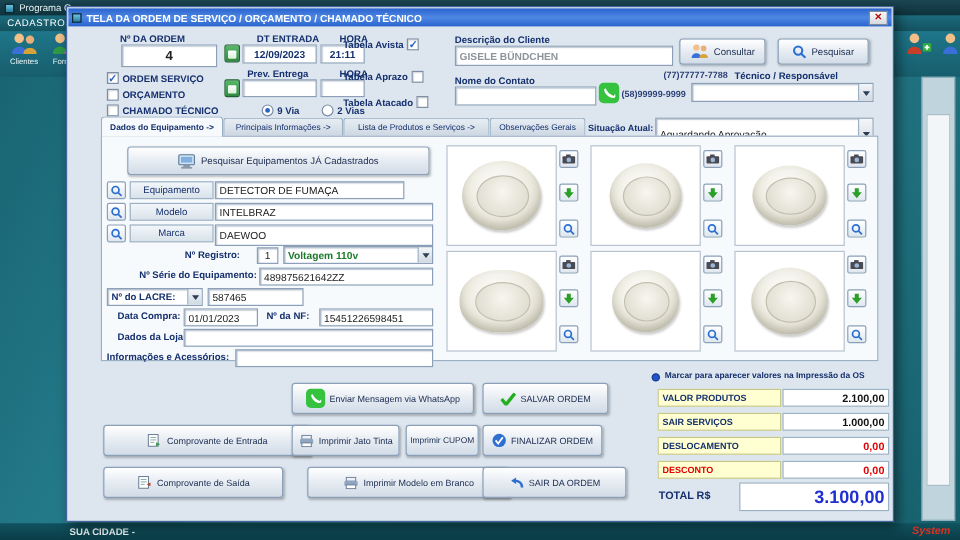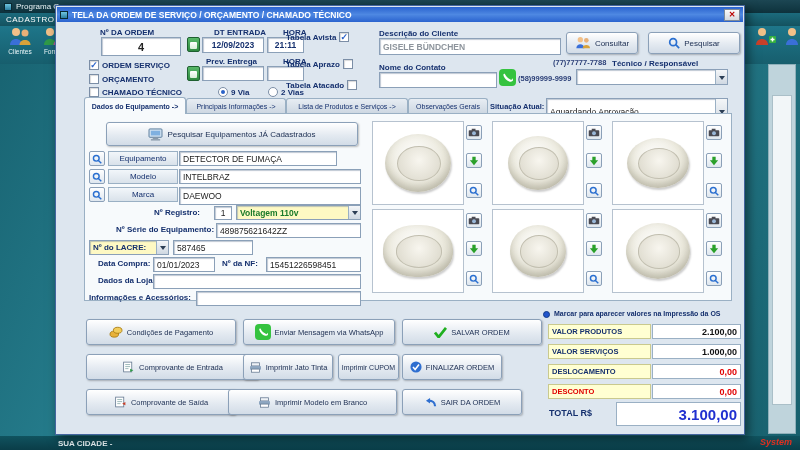--- a/index.html
+++ b/index.html
@@ -24,21 +24,21 @@
   .dlg{position:absolute;left:55px;top:5px;width:690px;height:430px;background:#dde6ef;border:1px solid #44659e;box-shadow:3px 4px 10px rgba(0,0,0,.5)}
   .titlebar{position:absolute;left:1px;top:1px;right:1px;height:15px;background:linear-gradient(#2a63cf,#4e88e2 50%,#2a63cf);display:flex;align-items:center;gap:4px;padding:0 3px}
   .titlebar .t{font-size:8.5px;font-weight:bold;color:#fff;white-space:nowrap}
   .closebtn{margin-left:auto;width:16px;height:12px;background:linear-gradient(#fafafa,#d5d9de);border:1px solid #7e8globale;border:1px solid #7e8a99;font-size:8px;line-height:10px;text-align:center;color:#b00;font-weight:bold;cursor:pointer}
   .lbl{position:absolute;font-size:8px;font-weight:bold;color:#15306e;white-space:nowrap}
   .lbl.sm{font-size:7.5px}
   .fld{position:absolute;background:#fff;border:1px solid #8ba0b8;box-shadow:inset 1px 1px 1px rgba(110,130,155,.45);display:flex;align-items:center;padding:0 3px;font-size:8.5px;color:#222;white-space:nowrap;overflow:hidden}
   .fld.bold{font-weight:bold}
   .fld.ctr{justify-content:center}
   .fld.gray{color:#8d949c;font-weight:bold}
-  .ylw{background:#fef9c3}
+  .ylw{background:#ffffff}
   .green{color:#1a7a2a;font-weight:bold}
   .dd{padding-right:14px}
   .arrowbox{position:absolute;right:0;top:0;bottom:0;width:12px;background:linear-gradient(#f4f6f8,#cfd8e2);border-left:1px solid #9ab0c4;display:flex;align-items:center;justify-content:center}
   .arrowbox::after{content:"";border:3px solid transparent;border-top:4px solid #2c3e55;margin-top:4px}
   .chk{position:absolute;display:flex;align-items:center;gap:3px}
   .chk .box{width:10px;height:10px;background:#fff;border:1px solid #7b8ea6;box-shadow:inset 1px 1px 1px rgba(0,0,0,.15);font-size:9px;color:#2a62c8;font-weight:bold;line-height:9px;text-align:center}
   .chk .txt{font-size:8px;font-weight:bold;color:#15306e;white-space:nowrap}
   .radio{position:absolute;display:flex;align-items:center;gap:3px}
   .radio .dot{width:10px;height:10px;border-radius:50%;background:#fff;border:1px solid #7b8ea6;position:relative}
   .radio.sel .dot::after{content:"";position:absolute;inset:2px;border-radius:50%;background:#2a62c8}
@@ -191,21 +191,21 @@
 
     <div class="btn" style="left:510px;top:26px;width:72px;height:22px">
       <svg width="16" height="14" viewBox="0 0 24 20">
           <circle cx="8" cy="5" r="4" fill="#f2c088"></circle>
           <path d="M2 18c0-4 3-6 6-6s6 2 6 6z" fill="#3a6fd8"></path>
           <circle cx="17" cy="6" r="3.5" fill="#e8b078"></circle>
           <path d="M11.5 18c0-3.5 2.5-5 5.5-5s5.5 1.5 5.5 5z" fill="#d8a23a"></path>
         </svg>
       <span>Consultar</span>
     </div>
-    <div class="btn" style="left:592px;top:26px;width:92px;height:22px">
+    <div class="btn" style="left:592px;top:26px;width:76px;height:22px">
       <svg width="12" height="12" viewBox="0 0 14 14">
           <circle cx="6" cy="6" r="4" fill="none" stroke="#2a6fd0" stroke-width="2"></circle>
           <line x1="9" y1="9" x2="13" y2="13" stroke="#2a6fd0" stroke-width="2"></line>
         </svg>
       <span>Pesquisar</span>
     </div>
     <div class="lbl" style="left:556px;top:53px">Técnico / Responsável</div>
     <div class="fld dd" style="left:520px;top:63px;width:152px;height:16px">
       <span></span>
       <div class="arrowbox"></div>
@@ -412,36 +412,29 @@
           <path d="M6 11 L1 5 h3 V1 h4 v4 h3 z" fill="#2aa02a"></path>
         </svg>
       </div>
     <div class="mini" style="left:650px;top:265px">
         <svg width="10" height="10" viewBox="0 0 14 14">
           <circle cx="6" cy="6" r="4" fill="none" stroke="#2a6fd0" stroke-width="2"></circle>
           <line x1="9" y1="9" x2="13" y2="13" stroke="#2a6fd0" stroke-width="2"></line>
         </svg>
       </div>
 
-    <div class="btn bigbtn" style="left:30px;top:313px;width:150px">
-      <svg width="14" height="12" viewBox="0 0 16 14">
-          <ellipse cx="6" cy="9.5" rx="5" ry="3.5" fill="#e8b13a" stroke="#a67a10"></ellipse>
-          <ellipse cx="10" cy="5" rx="5" ry="3.5" fill="#f2cc5a" stroke="#a67a10"></ellipse>
-        </svg>
-      <span>Condições de Pagamento</span>
-    </div>
     <div class="btn bigbtn" style="left:187px;top:313px;width:152px">
       <span style="width:16px;height:16px;border-radius:4px;background:#35c33f;display:flex;align-items:center;justify-content:center">
           <svg width="10" height="10" viewBox="0 0 16 16">
             <path d="M4 2.5c2.2 4.5 4.8 7 9.5 9l2-2.5 .5 3.5c-1 1.5-2.5 2-4.5 1.5C7 13 3 9 2 4.5 1.8 3.2 2.6 2.6 4 2.5z" fill="#fff"></path>
           </svg>
         </span>
       <span>Enviar Mensagem via WhatsApp</span>
     </div>
-    <div class="btn bigbtn" style="left:346px;top:313px;width:140px">
+    <div class="btn bigbtn" style="left:346px;top:313px;width:105px">
       <svg width="13" height="11" viewBox="0 0 14 12">
           <path d="M1 6l4 5 8-10" stroke="#1faf1f" stroke-width="3" fill="none"></path>
         </svg>
       <span>SALVAR ORDEM</span>
     </div>
 
     <div class="btn bigbtn" style="left:30px;top:348px;width:173px">
       <svg width="13" height="12" viewBox="0 0 16 14">
           <rect x="2" y="1" width="10" height="12" fill="#fff" stroke="#667a92"></rect>
           <path d="M4 4h6M4 6.5h6M4 9h4" stroke="#8aa" stroke-width="1"></path>
@@ -469,42 +462,42 @@
     </div>
 
     <div class="btn bigbtn" style="left:30px;top:383px;width:150px">
       <svg width="13" height="12" viewBox="0 0 16 14">
           <rect x="2" y="1" width="10" height="12" fill="#fff" stroke="#667a92"></rect>
           <path d="M4 4h6M4 6.5h6M4 9h4" stroke="#8aa" stroke-width="1"></path>
           <path d="M14 11l-4-2 4-2z" fill="#c8402a"></path>
         </svg>
       <span>Comprovante de Saída</span>
     </div>
-    <div class="btn bigbtn" style="left:172px;top:383px;width:169px">
+    <div class="btn bigbtn" style="left:200px;top:383px;width:169px">
       <svg width="13" height="11" viewBox="0 0 16 14">
           <rect x="3" y="1" width="10" height="4" fill="#eef2f6" stroke="#667a92"></rect>
           <rect x="1" y="5" width="14" height="5" rx="1" fill="#8ea6c0"></rect>
           <rect x="3" y="9" width="10" height="4" fill="#fff" stroke="#667a92"></rect>
         </svg>
       <span>Imprimir Modelo em Branco</span>
     </div>
     <div class="btn bigbtn" style="left:346px;top:383px;width:120px">
       <svg width="13" height="11" viewBox="0 0 14 12">
           <path d="M12 10c0-4-3-6-7-6" stroke="#2f6fd0" stroke-width="2.4" fill="none"></path>
           <path d="M6.5 1L2 4l4.5 3z" fill="#2f6fd0"></path>
         </svg>
       <span>SAIR DA ORDEM</span>
     </div>
 
     <div class="bluedot" style="left:487px;top:305px"></div>
     <div class="note" style="left:498px;top:304px">Marcar para aparecer valores na Impressão da OS</div>
 
     <div class="tlabel" style="left:492px;top:318px">VALOR PRODUTOS</div>
     <div class="tval" style="left:596px;top:318px">2.100,00</div>
-    <div class="tlabel" style="left:492px;top:338px">VALOR SERVIÇOS</div>
+    <div class="tlabel" style="left:492px;top:338px">SAIR SERVIÇOS</div>
     <div class="tval" style="left:596px;top:338px">1.000,00</div>
     <div class="tlabel" style="left:492px;top:358px">DESLOCAMENTO</div>
     <div class="tval redtx" style="left:596px;top:358px">0,00</div>
     <div class="tlabel redtx" style="left:492px;top:378px;color:#e00000">DESCONTO</div>
     <div class="tval redtx" style="left:596px;top:378px">0,00</div>
 
     <div class="lbl" style="left:493px;top:402px;font-size:9px">TOTAL R$</div>
     <div class="tval totalval" style="left:560px;top:396px">3.100,00</div>
   </div>
 

